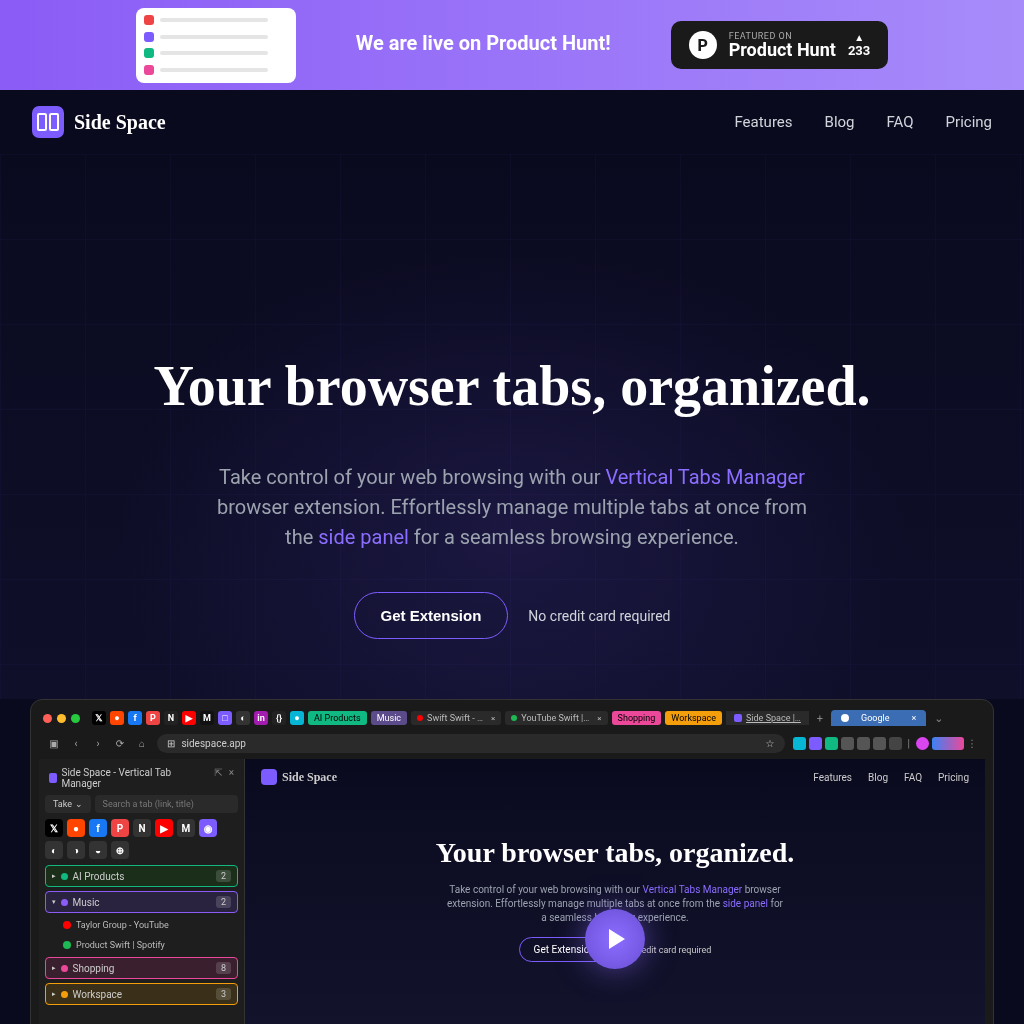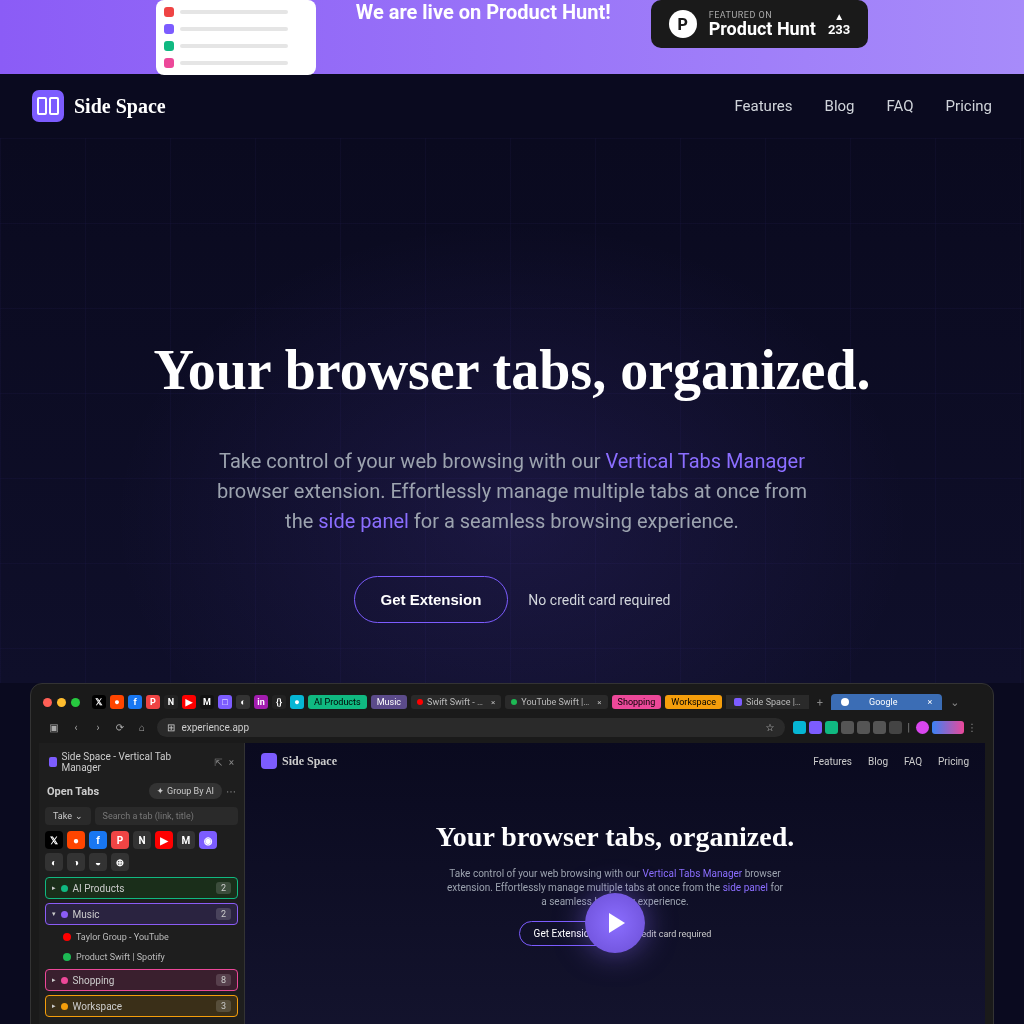--- a/index.html
+++ b/index.html
@@ -7,25 +7,25 @@
   font-family: -apple-system, BlinkMacSystemFont, "Segoe UI", Roboto, sans-serif;
   background: #0a0a1f;
   color: #fff;
   width: 1024px;
   overflow: hidden;
 }
 
 
 .banner {
   background: linear-gradient(90deg, #8b5cf6 0%, #a78bfa 100%);
-  height: 74px;
-  display: flex;
-  align-items: flex-start;
+  height: 90px;
+  display: flex;
+  align-items: center;
   justify-content: center;
-  gap: 40px;
+  gap: 60px;
   padding: 0 20px;
 }
 .banner-preview {
   width: 160px;
   height: 75px;
   background: #fff;
   border-radius: 8px;
   padding: 6px 8px;
   display: flex;
   flex-direction: column;
@@ -185,22 +185,22 @@
 .tl-g { background: #27c93f; }
 .tab-icon { width: 14px; height: 14px; border-radius: 3px; display: flex; align-items: center; justify-content: center; font-size: 9px; font-weight: 700; }
 .pill { padding: 2px 6px; border-radius: 3px; font-size: 9px; white-space: nowrap; }
 .pill-green { background: #10b981; color: #000; }
 .pill-purple { background: #5b4b8a; color: #fff; }
 .pill-pink { background: #ec4899; color: #000; }
 .pill-orange { background: #f59e0b; color: #000; }
 .taylor-tab { background: #2a2a2a; border-radius: 3px; padding: 2px 6px; display: flex; align-items: center; gap: 4px; color: #bbb; }
 .taylor-tab .d { width: 6px; height: 6px; border-radius: 50%; }
 .taylor-tab .x { margin-left: 4px; font-size: 8px; }
-.wide-tab { background: #2a2a2a; border-radius: 0; padding: 2px 8px; display: flex; align-items: center; gap: 4px; color: #bbb; flex: 0 0 auto; }
-.google-tab { background: #3b6db5; border-radius: 4px 4px 0 0; padding: 3px 10px; display: flex; align-items: center; gap: 20px; color: #fff; }
+.wide-tab { background: #2a2a2a; border-radius: 0; padding: 2px 8px; display: flex; align-items: center; gap: 4px; color: #bbb; flex: 0 0 auto; text-decoration: underline; }
+.google-tab { background: #3b6db5; border-radius: 4px 4px 0 0; padding: 3px 10px; display: flex; align-items: center; gap: 12px; color: #fff; }
 .plus-btn, .chev-btn { color: #888; font-size: 11px; padding: 0 4px; }
 
 .url-bar {
   display: flex;
   align-items: center;
   gap: 8px;
   padding: 6px 8px;
   font-size: 10px;
   color: #aaa;
 }
@@ -224,21 +224,21 @@
   width: 206px;
   background: #1e1e1e;
   border-right: 1px solid #333;
   padding: 6px;
   font-size: 10px;
   color: #ccc;
   display: flex;
   flex-direction: column;
   gap: 4px;
 }
-.sb-header { display: flex; align-items: center; justify-content: space-between; padding: 2px 4px; gap: 25px; }
+.sb-header { display: flex; align-items: flex-start; justify-content: space-between; padding: 2px 4px; gap: 25px; }
 .sb-header .t { display: flex; align-items: center; gap: 4px; font-size: 10px; }
 .sb-open { display: flex; align-items: center; justify-content: space-between; padding: 4px 2px; }
 .sb-open .lbl { font-weight: 700; font-size: 11px; }
 .group-ai { background: #333; border-radius: 10px; padding: 3px 8px; font-size: 9px; display: flex; align-items: center; gap: 3px; }
 .sort-row { display: flex; gap: 4px; }
 .sort-btn { background: #2a2a2a; border-radius: 4px; padding: 4px 8px; font-size: 9px; display: flex; align-items: center; gap: 3px; }
 .search-inp { flex: 1; background: #2a2a2a; border-radius: 4px; padding: 4px 8px; font-size: 9px; color: #777; }
 .icon-row { display: flex; flex-wrap: wrap; gap: 4px; padding: 2px 0; }
 .icon-row .ic { width: 18px; height: 18px; border-radius: 4px; display: flex; align-items: center; justify-content: center; font-size: 10px; font-weight: 700; }
 .group {
@@ -393,21 +393,21 @@
   </div>
 
   <div class="url-bar">
     <span class="nav-btn">▣</span>
     <span class="nav-btn">‹</span>
     <span class="nav-btn">›</span>
     <span class="nav-btn">⟳</span>
     <span class="nav-btn">⌂</span>
     <div class="url-input">
       <span>⊞</span>
-      <span>experience.app</span>
+      <span>sidespace.app</span>
       <span class="star">☆</span>
     </div>
     <div class="ext-icons">
       <span class="ei" style="background:#06b6d4"></span>
       <span class="ei" style="background:#7c5cff"></span>
       <span class="ei" style="background:#10b981"></span>
       <span class="ei" style="background:#555"></span>
       <span class="ei" style="background:#555"></span>
       <span class="ei" style="background:#555"></span>
       <span class="ei" style="background:#444"></span>
@@ -423,30 +423,20 @@
       <div class="sb-header">
         <div class="t">
               <span style="width:10px;height:10px;background:#7c5cff;border-radius:2px"></span>
               <span>Side Space - Vertical Tab Manager</span>
             </div>
         <div style="display:flex;gap:6px;color:#888">
           <span>⇱</span>
           <span>×</span>
         </div>
       </div>
-      <div class="sb-open">
-        <span class="lbl">Open Tabs</span>
-        <div style="display:flex;gap:4px;align-items:center">
-          <span class="group-ai">
-                <span>✦</span>
-                <span>Group By AI</span>
-              </span>
-          <span style="color:#888">⋯</span>
-        </div>
-      </div>
       <div class="sort-row">
         <div class="sort-btn">
               <span>Take</span>
               <span>⌄</span>
             </div>
         <div class="search-inp">Search a tab (link, title)</div>
       </div>
       <div class="icon-row">
         <span class="ic" style="background:#000;color:#fff">𝕏</span>
         <span class="ic" style="background:#ff4500;color:#fff">●</span>

